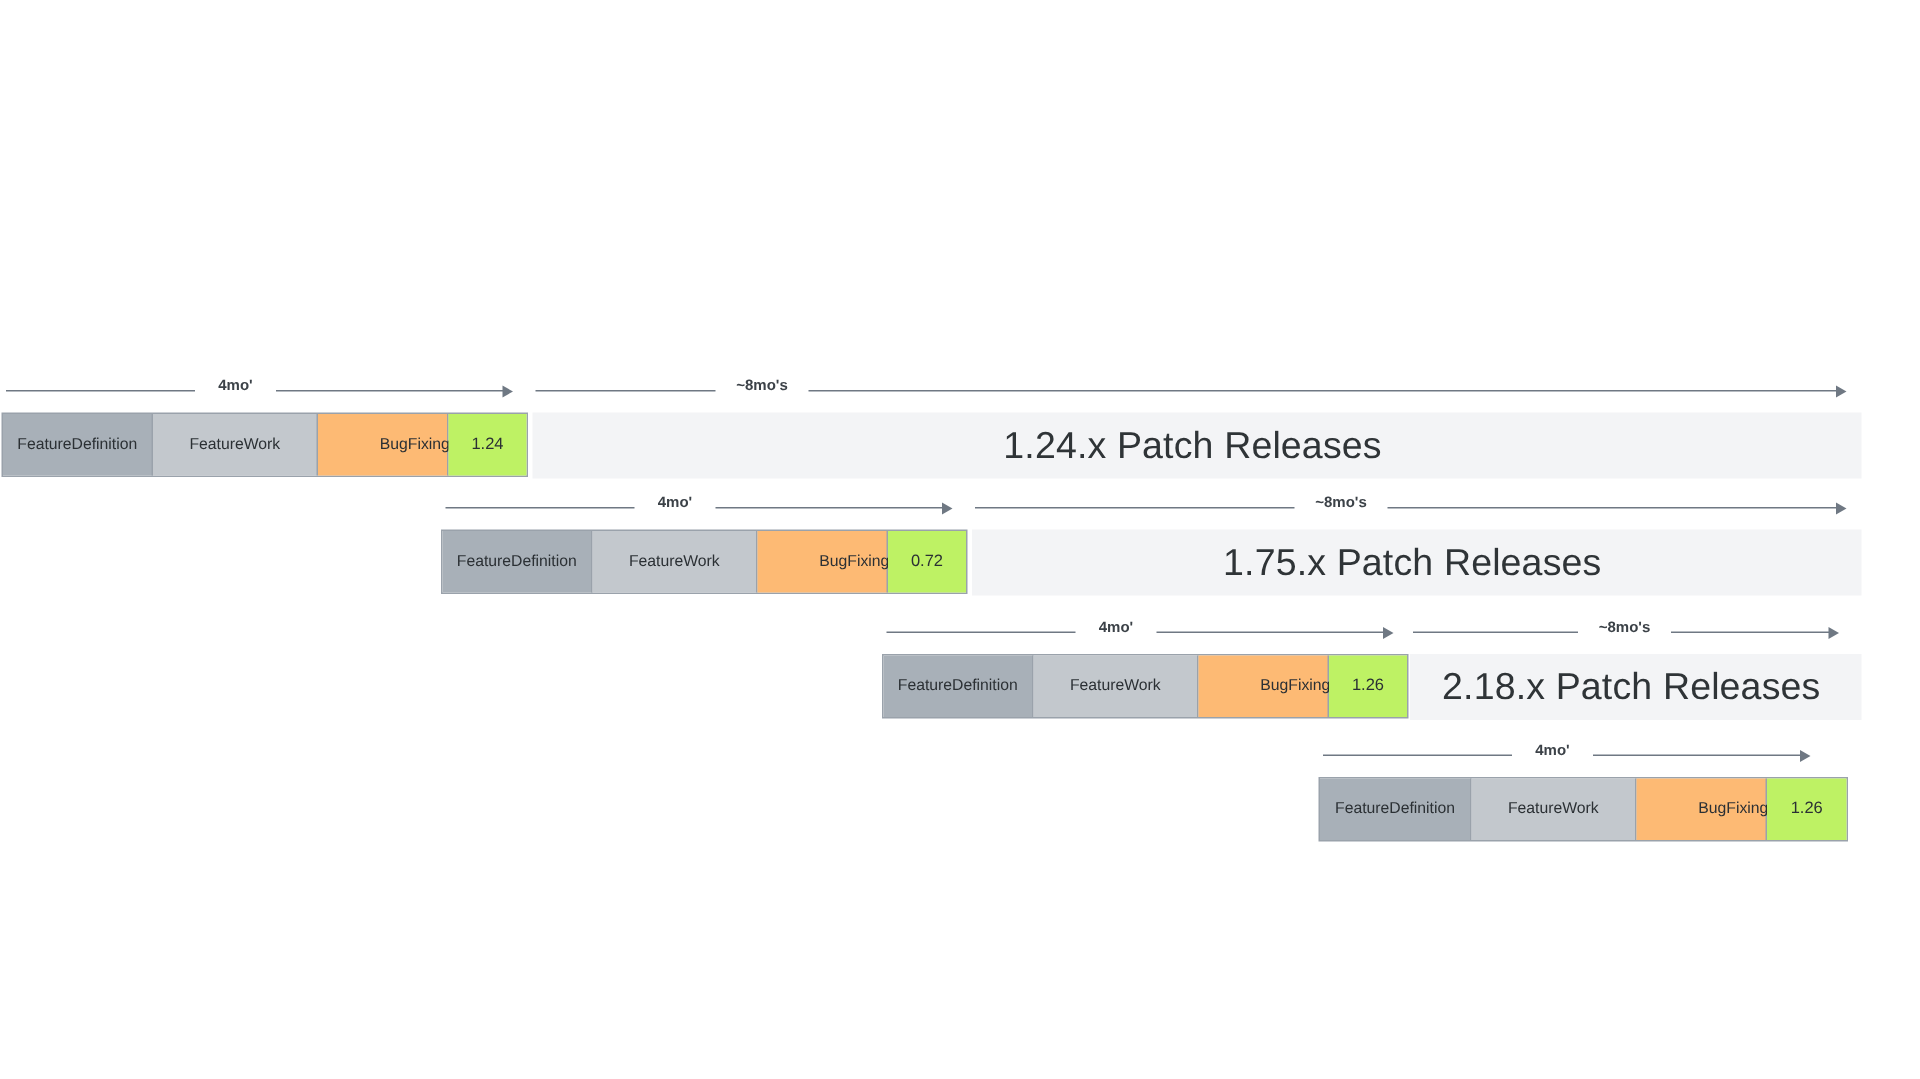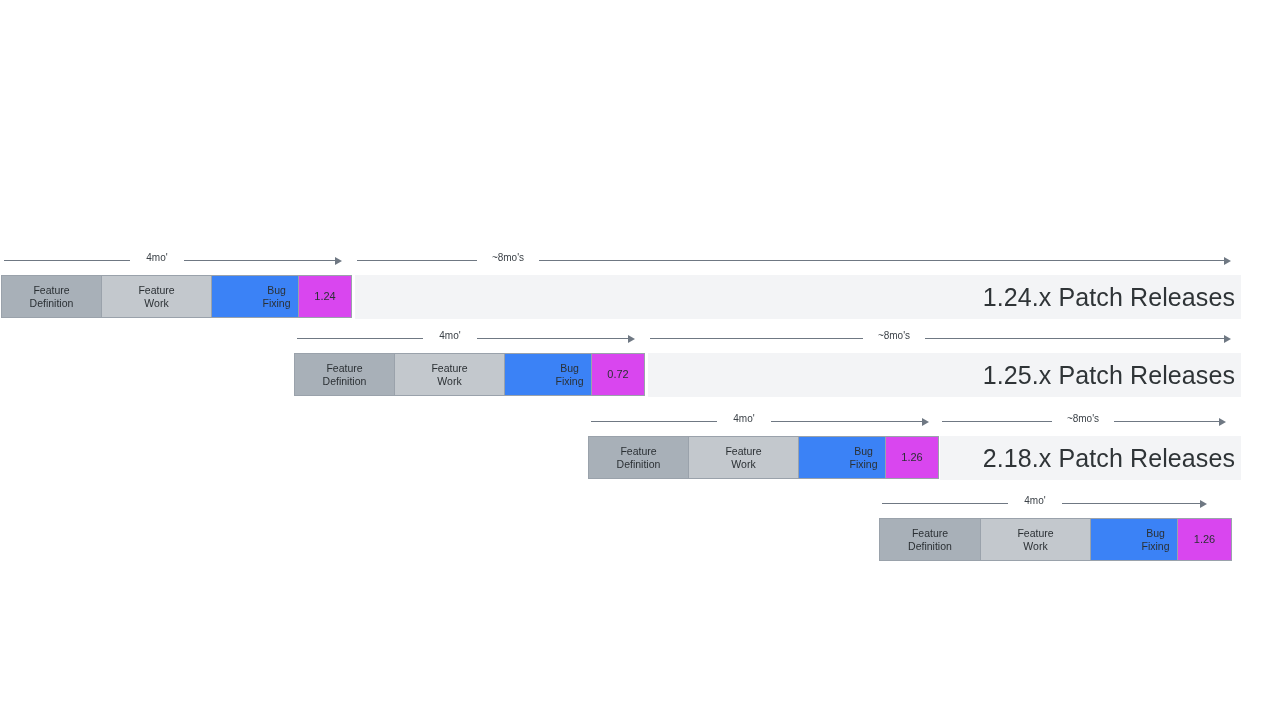--- a/index.html
+++ b/index.html
@@ -28,21 +28,21 @@
   .release-row {
     position: absolute;
   }
 
   
   .patch-band {
     position: absolute;
     background: #f3f4f6;
     display: flex;
     align-items: center;
-    justify-content: flex-end;
+    justify-content: center;
   }
   .patch-band-label {
     color: #2f3437;
     font-size: 25px;
     font-weight: 400;
     letter-spacing: 0.1px;
     white-space: nowrap;
     padding-right: 6px;
   }
 
@@ -51,37 +51,37 @@
     position: absolute;
     display: flex;
     height: 43px;
     box-sizing: border-box;
     border: 1px solid #9aa2ab;
   }
   .phase-box {
     box-sizing: border-box;
     border-right: 1px solid #9aa2ab;
     display: flex;
-    flex-direction: column;
+    flex-direction: row;
     align-items: center;
     justify-content: center;
     line-height: 1.18;
     font-size: 10.5px;
     color: #2b3034;
     white-space: nowrap;
   }
   .phase-box:last-child {
     border-right: none;
   }
   .phase-box .l2 { display: block; }
 
   .phase-def  { background: #a8b0b8; }
   .phase-work { background: #c3c8cd; }
-  .phase-bug  { background: #3b82f6; padding-left: 43px; }
-  .phase-ver  { background: #d946ef; font-size: 11px; }
+  .phase-bug  { background: #fdba74; padding-left: 43px; }
+  .phase-ver  { background: #bef264; font-size: 11px; }
 
   
   .measure {
     position: absolute;
     height: 16px;
   }
   .measure .seg {
     position: absolute;
     top: 8px;
     height: 1px;
@@ -96,20 +96,21 @@
     border-bottom: 4px solid transparent;
     border-left: 7px solid #6f7883;
   }
   .measure .mlabel {
     position: absolute;
     top: 0px;
     font-size: 10px;
     color: #3c4248;
     white-space: nowrap;
     text-align: center;
+    font-weight: bold;
   }
 </style>
 </head>
 <body>
 
 <div id="diagram">
 
   <div class="release-row">
 
     <div class="patch-band" style="left:355px; top:275px; width:886px; height:44px;">
@@ -145,21 +146,21 @@
       </div>
       <div class="phase-box phase-ver" style="width:52px;">
         <span>1.24</span>
       </div>
     </div>
   </div>
 
   <div class="release-row">
 
     <div class="patch-band" style="left:648px; top:353px; width:593px; height:44px;">
-      <span class="patch-band-label">1.25.x Patch Releases</span>
+      <span class="patch-band-label">1.75.x Patch Releases</span>
     </div>
 
     <div class="measure" style="left:297px; top:330px; width:340px;">
       <div class="seg" style="left:0px; width:126px;"></div>
       <div class="mlabel" style="left:126px; width:54px;">4mo'</div>
       <div class="seg" style="left:180px; width:153px;"></div>
       <div class="head" style="left:331px;"></div>
     </div>
 
     <div class="measure" style="left:650px; top:330px; width:583px;">

